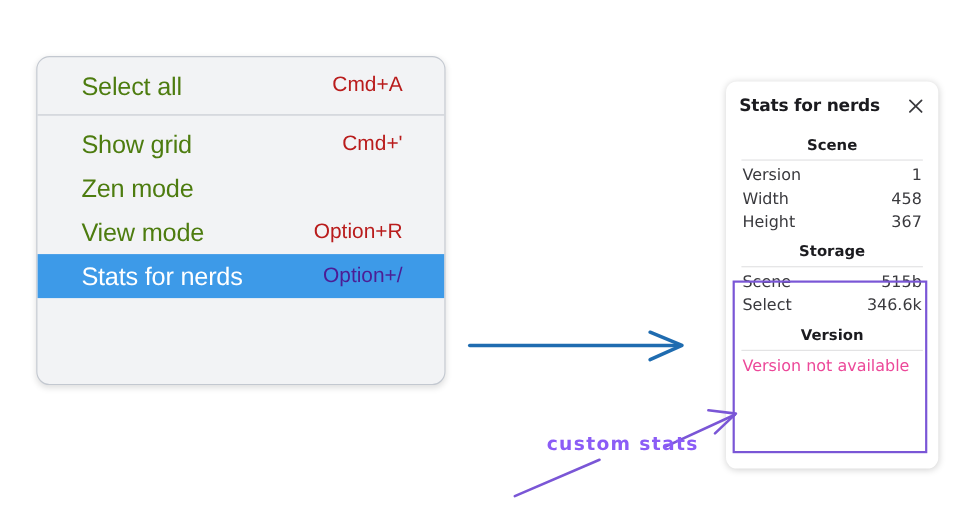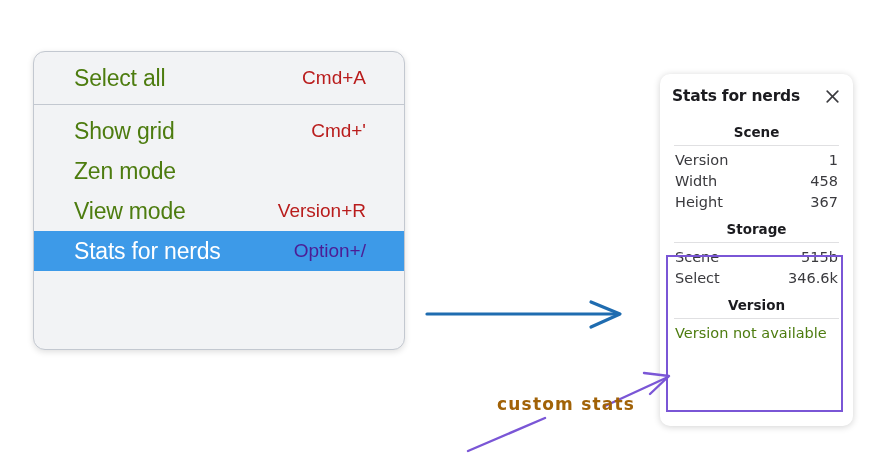--- a/index.html
+++ b/index.html
@@ -120,21 +120,21 @@
     justify-content: space-between;
     align-items: baseline;
     font-size: 14.5px;
     color: #3a3a3e;
     padding: 2.5px 5px;
   }
   .stats-row .k { white-space: nowrap; }
   .stats-row .v { white-space: nowrap; }
   .stats-note {
     font-size: 14.5px;
-    color: #4d7c0f;
+    color: #ec4899;
     padding: 3px 5px;
     white-space: nowrap;
   }
   
   #purple-rect {
     position: absolute;
     left: 666px;
     top: 255px;
     width: 177px;
     height: 157px;
@@ -153,21 +153,21 @@
     pointer-events: none;
   }
   #custom-stats-label {
     position: absolute;
     left: 497px;
     top: 394px;
     font-family: "DejaVu Sans", sans-serif;
     font-size: 17px;
     font-weight: bold;
     letter-spacing: 1.2px;
-    color: #a16207;
+    color: #8b5cf6;
     white-space: nowrap;
   }
 </style>
 </head>
 <body>
 
 <div id="canvas">
 
   <div id="context-menu">
 
@@ -183,21 +183,21 @@
     <div class="menu-group">
       <div class="menu-item">
         <span class="label">Show grid</span>
         <span class="accel">Cmd+'</span>
       </div>
       <div class="menu-item">
         <span class="label">Zen mode</span>
       </div>
       <div class="menu-item">
         <span class="label">View mode</span>
-        <span class="accel">Version+R</span>
+        <span class="accel">Option+R</span>
       </div>
       <div class="menu-item selected">
         <span class="label">Stats for nerds</span>
         <span class="accel">Option+/</span>
       </div>
     </div>
 
   </div>
 
   <div id="stats-panel">

